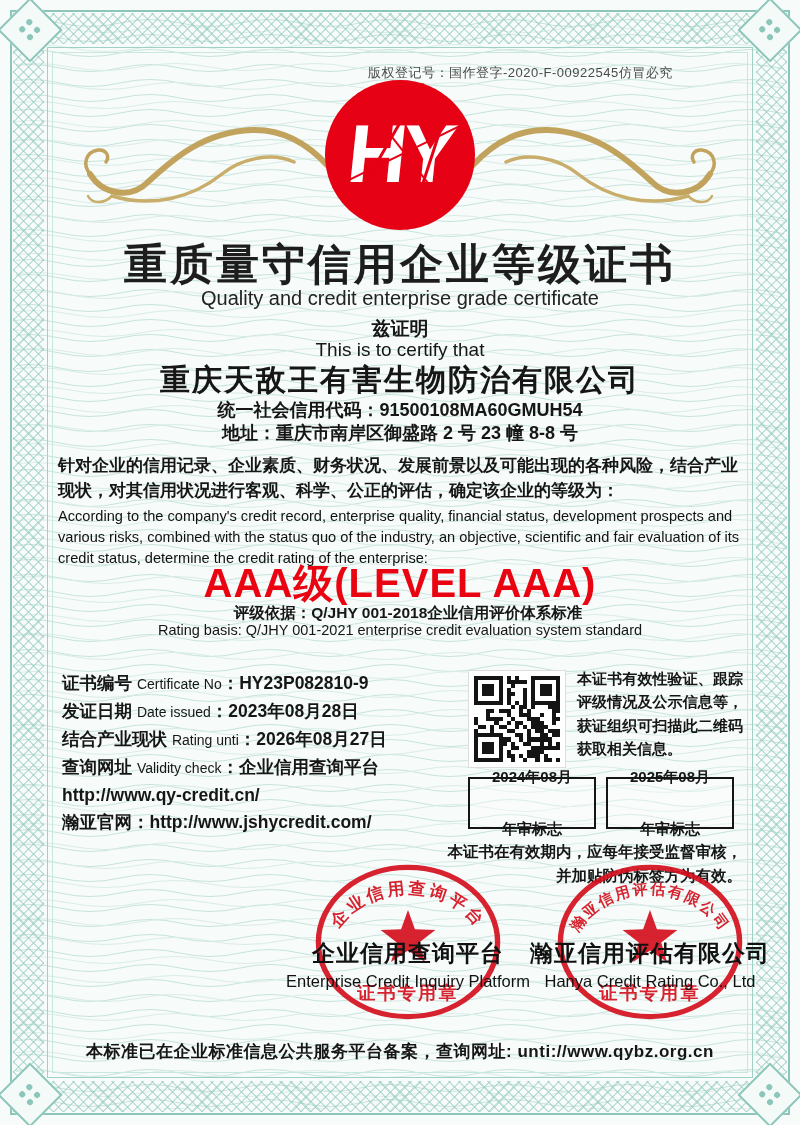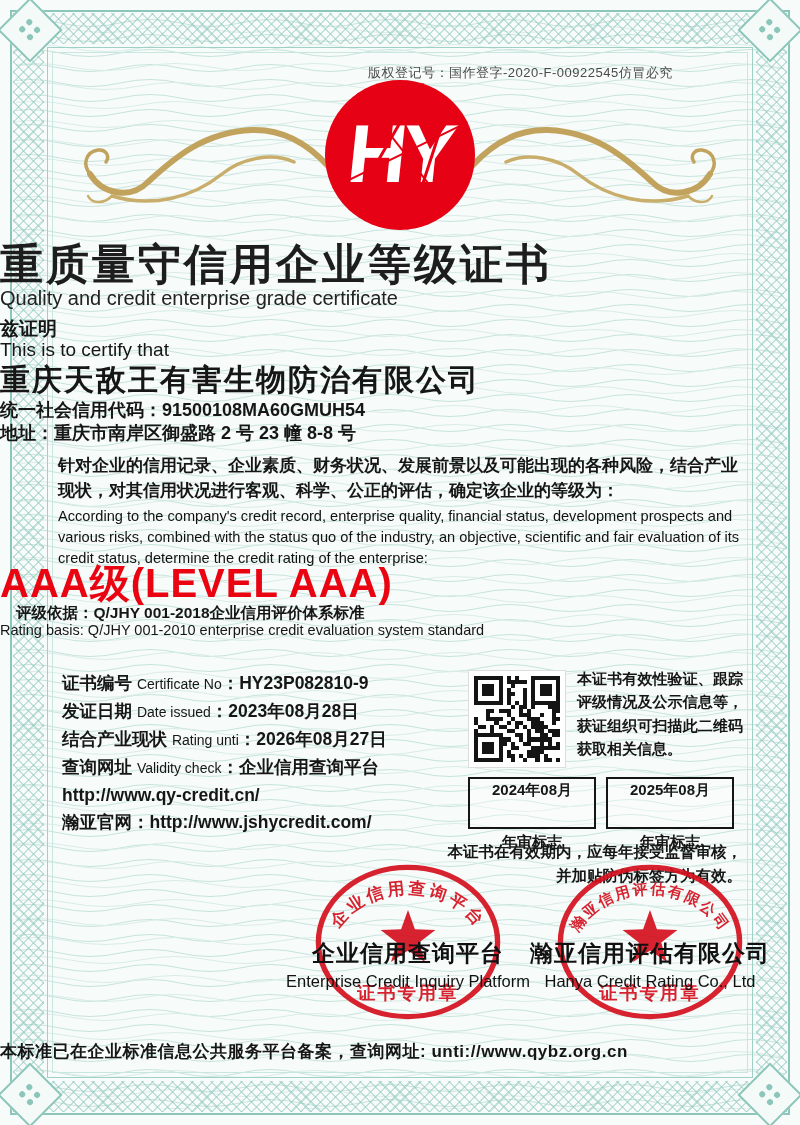--- a/index.html
+++ b/index.html
@@ -19,21 +19,21 @@
   .band-right { top:13px; bottom:13px; right:13px; width:31px; }
   .b-inner { position:absolute; inset:47px; border:1.5px solid #9ed0c5; z-index:1; pointer-events:none; }
   .b-inner2 { position:absolute; inset:52px; border:1px solid #c9e6df; z-index:1; pointer-events:none; }
   .corner { position:absolute; width:46px; height:46px; transform:rotate(45deg); background:#f3faf8; border:2px solid #8cc5b9; z-index:2; display:flex; align-items:center; justify-content:center; pointer-events:none; }
   .corner .dots { display:grid; grid-template-columns:7px 7px; grid-gap:4px; }
   .corner .dots i { width:6px; height:6px; border-radius:50%; background:#8cc5b9; display:block; }
   .c-tl { left:7px; top:7px; } .c-tr { right:7px; top:7px; }
   .c-bl { left:7px; bottom:7px; } .c-br { right:7px; bottom:7px; }
 
   .abs { position:absolute; z-index:3; }
-  .ctr { left:0; width:100%; text-align:left; }
+  .ctr { left:0; width:100%; text-align:center; }
 
   .copyright { top:64px; left:368px; font-size:13px; color:#4a4a4a; letter-spacing:.5px; }
 
   .logo-wrap { top:80px; left:325px; width:150px; height:150px; }
   .logo-circle { position:relative; width:150px; height:150px; border-radius:50%; background:#e60114; overflow:hidden; }
   .logo-text { position:absolute; width:100%; top:28px; text-align:center; font-size:82px; line-height:92px; font-weight:900; color:#fff; letter-spacing:-5px; transform:skewX(-6deg); }
   .crack { position:absolute; background:#e60114; top:-10px; height:180px; }
   .ck1 { left:52px; width:3px; transform:rotate(30deg); }
   .ck2 { left:84px; width:2px; transform:rotate(-38deg); }
   .ck3 { left:104px; width:3px; transform:rotate(18deg); }
@@ -61,21 +61,21 @@
   .details { top:670px; left:62px; width:410px; }
   .d-row { line-height:27px; font-size:17.5px; font-weight:600; white-space:nowrap; }
   .d-row .en { font-size:14px; font-weight:400; }
   .d-row .url { font-weight:600; }
 
   .qr-box { top:670px; left:468px; width:98px; height:98px; background:#fff; padding:5px; border:1px solid #ddd; }
   .qr-grid { width:100%; height:100%; display:grid; grid-template-columns:repeat(21,1fr); grid-template-rows:repeat(21,1fr); }
   .qr-grid i { display:block; } .qr-grid i.on { background:#141414; }
   .qr-note { top:667px; left:577px; width:166px; font-size:15px; font-weight:600; line-height:1.56; text-align:justify; }
 
-  .mark-box { top:777px; width:128px; height:52px; border:2px solid #151515; display:flex; flex-direction:column; align-items:center; justify-content:space-between; font-size:15px; font-weight:600; line-height:1.5; background:rgba(255,255,255,.35);gap:29px; }
+  .mark-box { top:777px; width:128px; height:52px; border:2px solid #151515; display:flex; flex-direction:column; align-items:center; justify-content:center; font-size:15px; font-weight:600; line-height:1.5; background:rgba(255,255,255,.35);gap:29px; }
   .mb1 { left:468px; } .mb2 { left:606px; }
   .supervision { top:840px; left:380px; width:362px; text-align:right; font-size:15.5px; font-weight:600; line-height:1.55; }
 
   .sig-group { top:862px; width:250px; height:175px; }
   .sg1 { left:283px; } .sg2 { left:525px; }
   .seal-svg { position:absolute; left:50%; top:0; transform:translateX(-50%); opacity:.92; }
   .sig-text { position:absolute; top:76px; width:100%; text-align:center; z-index:4; }
   .sig-zh { font-size:23px; font-weight:700; letter-spacing:1px; color:#111; }
   .sig-en { font-size:16.5px; color:#111; margin-top:3px; }
 
@@ -172,21 +172,21 @@
   <div class="abs ctr credit-code">统一社会信用代码：91500108MA60GMUH54</div>
   <div class="abs ctr address">地址：重庆市南岸区御盛路 2 号 23 幢 8-8 号</div>
 
   <div class="abs para">
     <div class="para-zh">针对企业的信用记录、企业素质、财务状况、发展前景以及可能出现的各种风险，结合产业现状，对其信用状况进行客观、科学、公正的评估，确定该企业的等级为：</div>
     <div class="para-en">According to the company's credit record, enterprise quality, financial status, development prospects and various risks, combined with the status quo of the industry, an objective, scientific and fair evaluation of its credit status, determine the credit rating of the enterprise:</div>
   </div>
 
   <div class="abs ctr level">AAA级(LEVEL AAA)</div>
   <div class="abs ctr basis-zh">评级依据：Q/JHY 001-2018企业信用评价体系标准</div>
-  <div class="abs ctr basis-en">Rating basis: Q/JHY 001-2010 enterprise credit evaluation system standard</div>
+  <div class="abs ctr basis-en">Rating basis: Q/JHY 001-2021 enterprise credit evaluation system standard</div>
 
   <div class="abs details">
     <div class="d-row">
       <span>证书编号</span>
       <span class="en">Certificate No</span><span>：</span><span>HY23P082810-9</span>
     </div>
     <div class="d-row">
       <span>发证日期</span>
       <span class="en">Date issued</span><span>：</span><span>2023年08月28日</span>
     </div>

